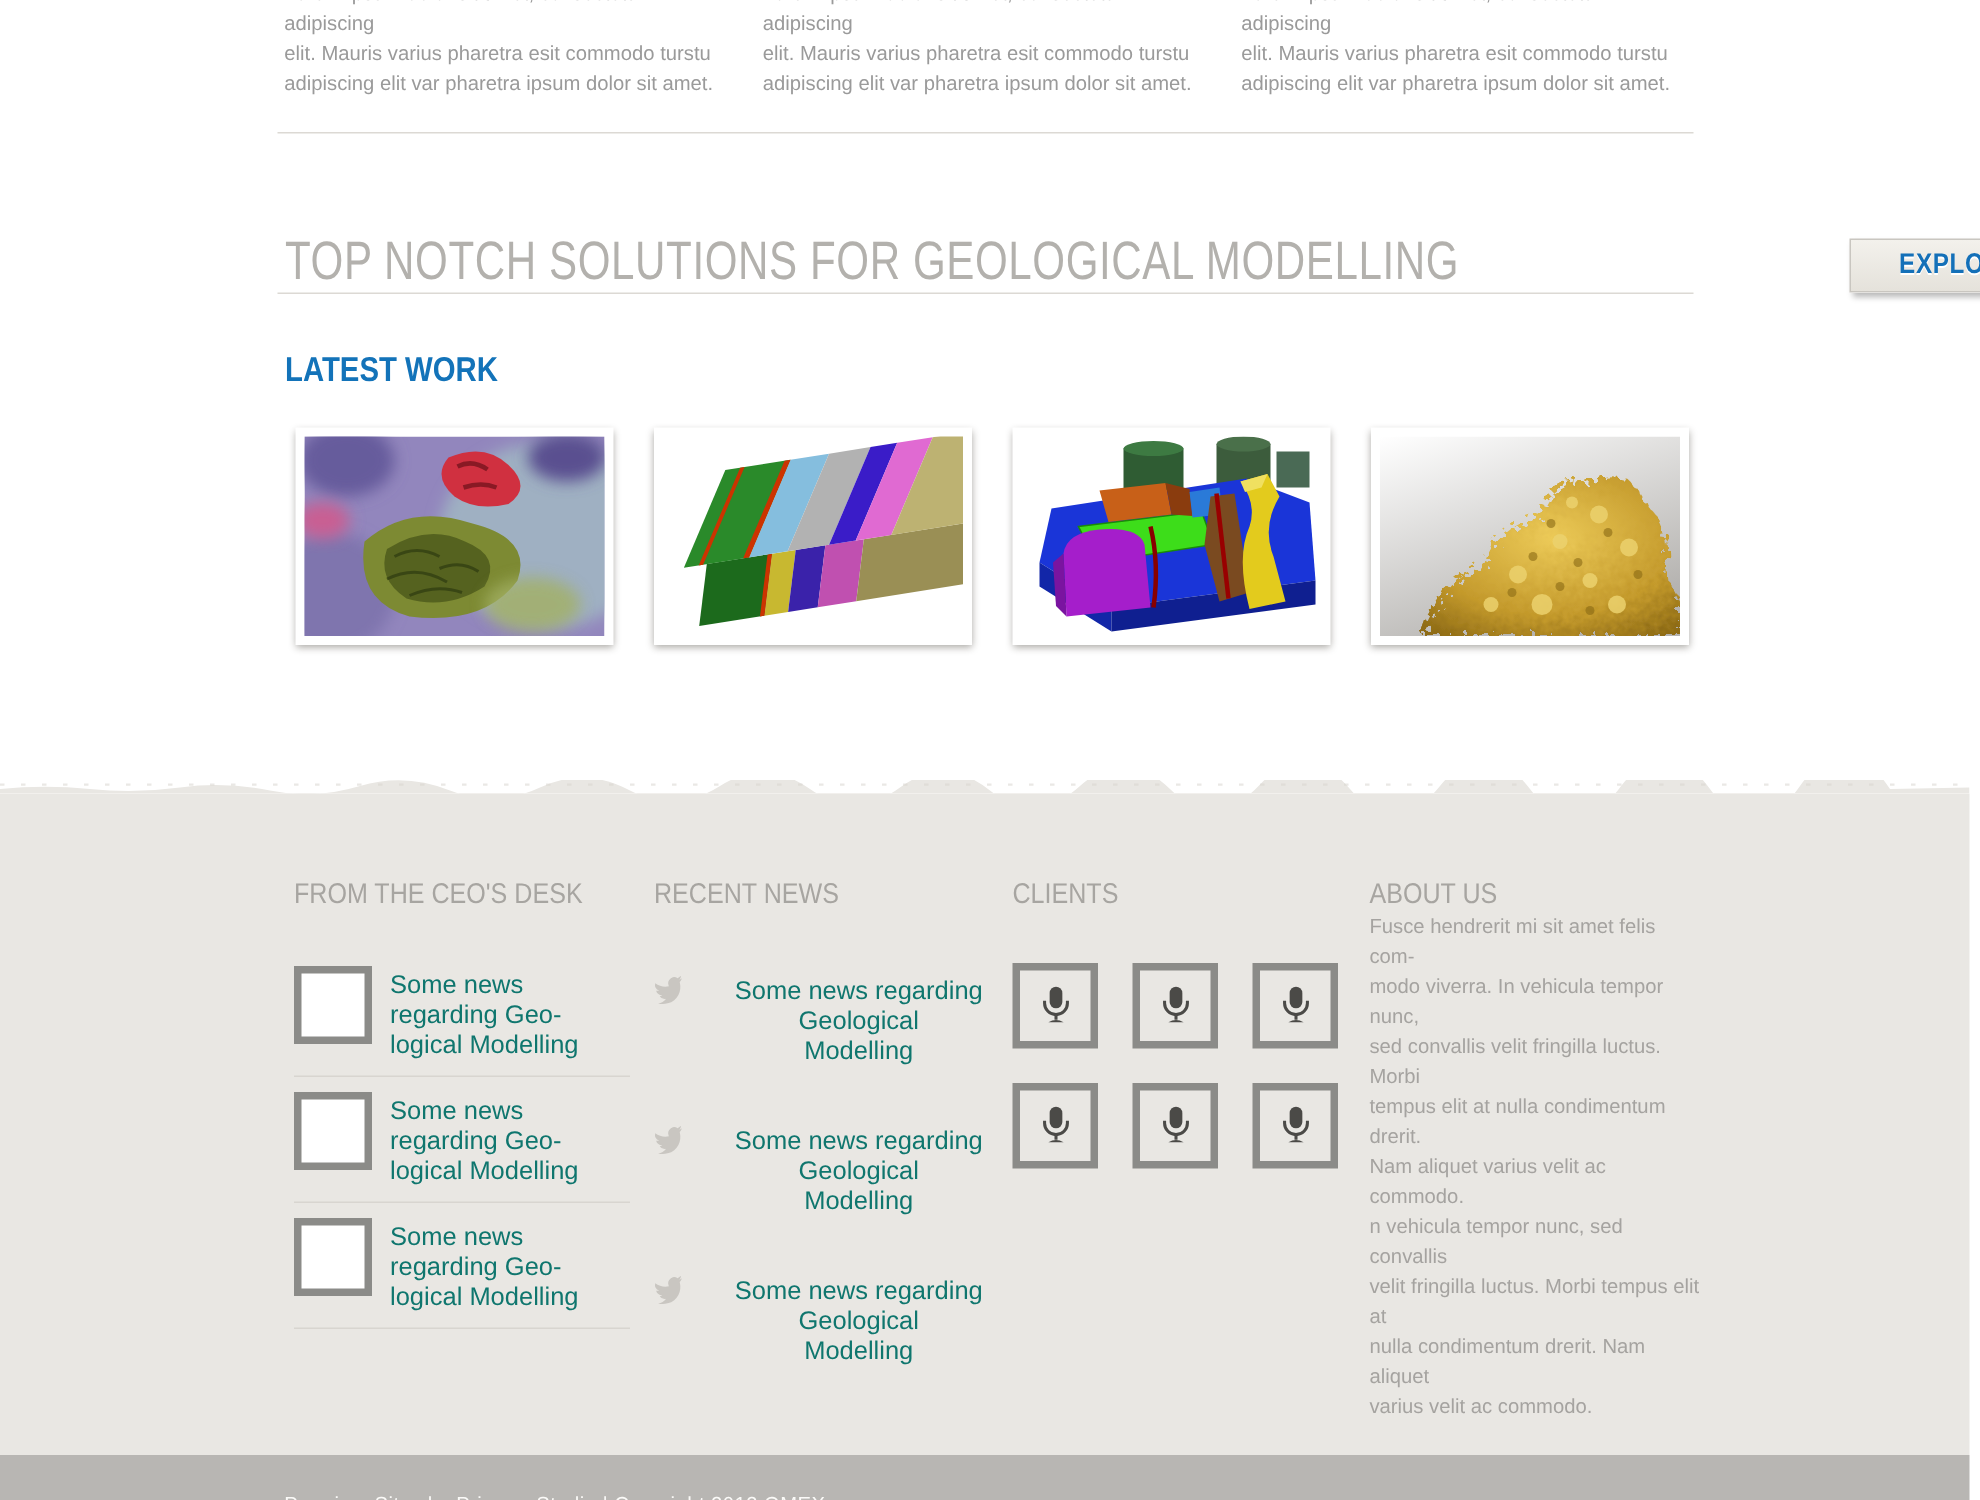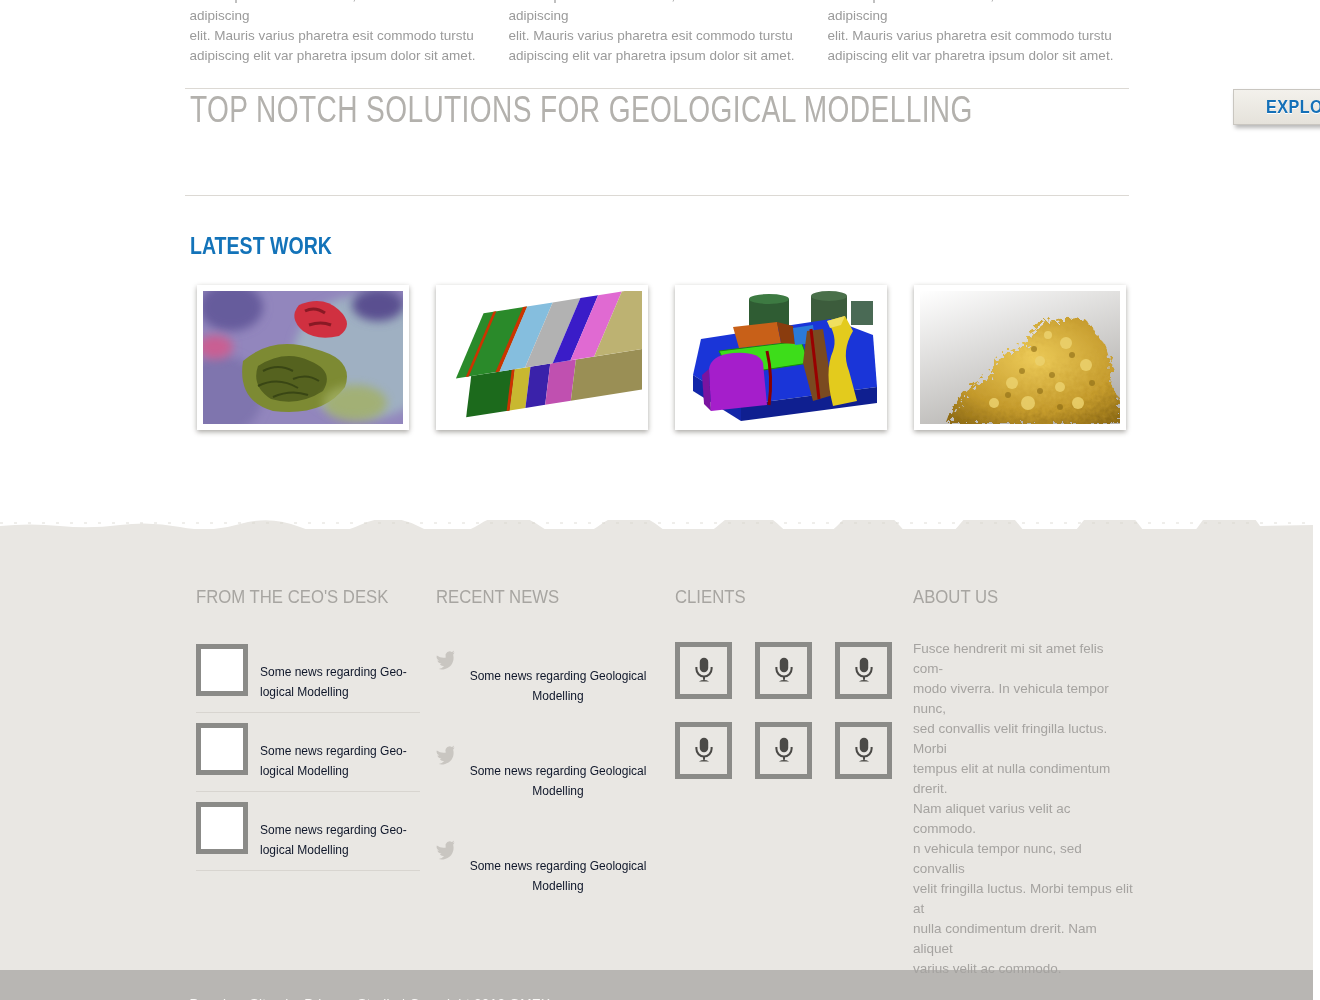--- a/index.html
+++ b/index.html
@@ -11,21 +11,21 @@
   
   .intro { height: 88px; overflow: hidden; }
   .intro-cols { display: flex; gap: 21px; position: relative; top: -14px; }
   .intro-col { width: 298px; font-size: 13.5px; line-height: 20px; color: #9a9a9a;
     white-space: pre-line; }
 
   .rule { border-top: 1px solid #dcd9d4; margin-left: -5px; width: 944px; }
 
   
   .hero { height: 106px; }
-  .hero-row { display: flex; align-items: flex-start; justify-content: space-between; height: 100%; gap: 40px; }
+  .hero-row { display: flex; align-items: flex-end; justify-content: space-between; height: 100%; gap: 40px; }
   .hero-title { font-size: 36px; font-weight: normal; color: #b3b1ad; white-space: nowrap;
     transform: scaleX(0.78); transform-origin: left center; letter-spacing: 0.5px; }
   .explore-btn { width: 147px; height: 36px; flex: none; cursor: pointer;
     background: linear-gradient(#f3f1ec, #e5e2db);
     border: 1px solid #c9c6c0; box-shadow: 2px 3px 4px rgba(0,0,0,0.28);
     color: #1470b8; font-family: "Liberation Sans", sans-serif; font-size: 19px; font-weight: bold;
     display: flex; align-items: center; justify-content: center; }
   .explore-btn span { transform: scaleX(0.85); text-shadow: 0 1px 0 #ffffff; letter-spacing: 0.5px; }
 
   
@@ -42,35 +42,35 @@
   .torn { position: absolute; top: -9px; left: 0; width: 100%; height: 9px; }
   .footer-cols { display: flex; padding-top: 57px; }
   .fcol-1 { width: 241px; } .fcol-2 { width: 241px; } .fcol-3 { width: 239px; } .fcol-4 { width: 223px; }
   .fheading { font-size: 19px; font-weight: normal; color: #a7a5a1; white-space: nowrap;
     transform: scaleX(0.88); transform-origin: left center; }
 
   .ceo-list { margin-top: 36px; width: 224px; }
   .ceo-item { display: flex; gap: 12px; padding-bottom: 10px; margin-bottom: 10px;
     border-bottom: 1px solid #d8d5d0; cursor: pointer; }
   .thumb { width: 52px; height: 52px; background: #ffffff; border: 5px solid #8b8b88; flex: none; }
-  .blue-link { font-size: 12px; line-height: 20px; color: #0f172a; white-space: pre-line;
-    text-decoration: none; display: block; margin-top: 18px; }
+  .blue-link { font-size: 17px; line-height: 20px; color: #0f766e; white-space: pre-line;
+    text-decoration: none; display: block; margin-top: 3px; }
 
   .news-list { margin-top: 40px; }
   .news-item { display: flex; gap: 12px; margin-bottom: 37px; cursor: pointer; text-align: center; }
   .news-item svg { width: 22px; height: 18px; fill: #c9c6c1; flex: none; margin-top: 4px;
     transform: rotate(-14deg); }
 
   .clients-grid { margin-top: 34px; display: grid; grid-template-columns: repeat(3, 57px);
     gap: 23px; }
   .client-box { width: 57px; height: 57px; border: 5px solid #8b8b88;
     display: flex; align-items: center; justify-content: center; cursor: pointer; }
   .client-box svg { width: 22px; height: 29px; fill: #4b4a47; }
 
-  .about-text { margin-top: 31px; width: 222px; font-size: 13.5px; line-height: 20px;
+  .about-text { width: 222px; font-size: 13.5px; line-height: 20px;
     color: #a5a3a0; white-space: pre-line; }
 
   
   .bottombar { background: #b8b6b3; height: 67px; }
   .bottombar .container { padding-top: 24px; }
   .copyright { font-size: 13.5px; color: #fbfaf8; letter-spacing: 0.3px; }
 </style>
 </head>
 <body>
 

